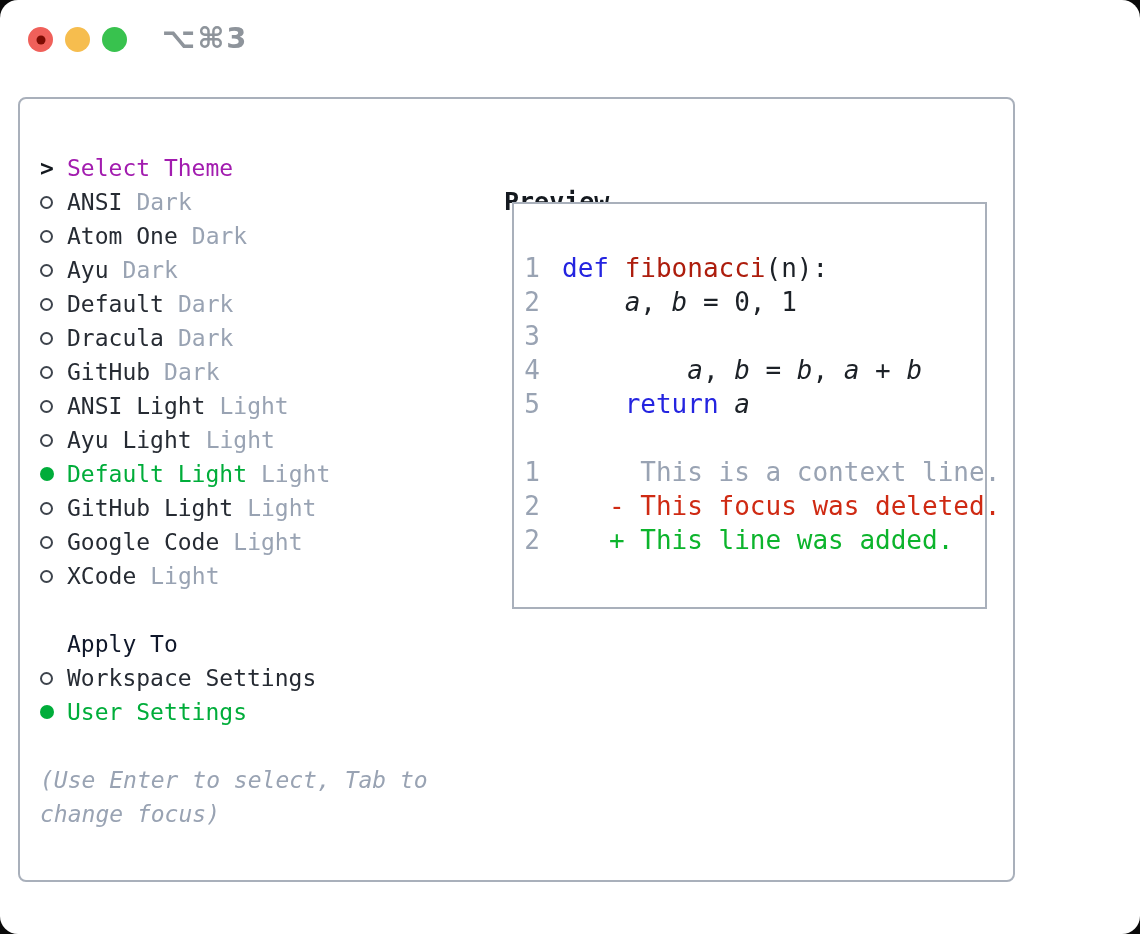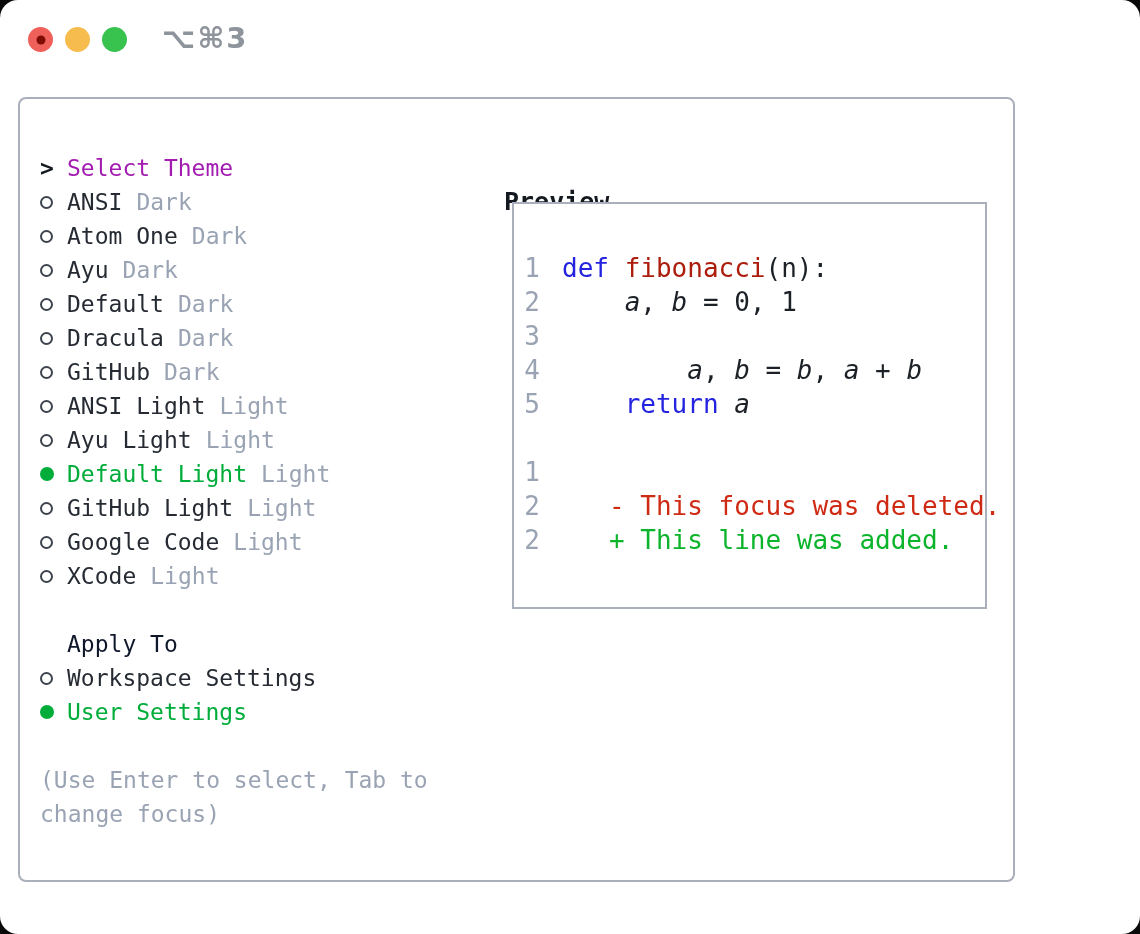--- a/index.html
+++ b/index.html
@@ -24,21 +24,21 @@
   .row{height:34px;display:flex;align-items:center;font-size:23px;color:var(--text_dark);}
   .marker{width:27px;flex:0 0 27px;display:flex;align-items:center;}
   .caret{font-weight:bold;color:#14191f;}
   .circle{width:13px;height:13px;border-radius:50%;border:2.5px solid #3e444d;box-sizing:border-box;}
   .circle.filled{border:none;background:var(--accent_green);width:14px;height:14px;}
   .row .name{white-space:pre;}
   .row.selected .name{color:var(--accent_green);}
   .row .variant{white-space:pre;color:var(--muted_gray);margin-left:14px;}
   .row.header .name{font-weight:normal;color:#a21caf;}
   .row.subheader .name{color:#0f172a;}
-  .row.hint{color:var(--muted_gray);}
+  .row.hint{color:var(--muted_gray);font-style:italic;}
   .spacer{height:34px;}
 
   
   .preview-title{position:absolute;left:484px;top:52px;height:34px;display:flex;align-items:center;
                  font-size:25px;font-weight:bold;color:#14191f;margin-top:33px;}
   .preview-box{position:absolute;left:492px;top:103px;width:471px;height:403px;
                border:2px solid var(--border_gray);background:#fff;}
   .code{position:absolute;left:0;top:47px;right:0;}
   .cline{height:34px;display:flex;align-items:center;padding-left:4px;font-size:26px;color:#1c2127;}
   .lnum{width:22px;flex:0 0 22px;text-align:right;color:var(--muted_gray);}
@@ -205,20 +205,21 @@
               <span class="lnum">4</span>
               <span class="lcontent"><span>        </span><span class="tk-var">a</span><span>, </span><span class="tk-var">b</span><span> = </span><span class="tk-var">b</span><span>, </span><span class="tk-var">a</span><span> + </span><span class="tk-var">b</span></span>
             </div>
             <div class="cline">
               <span class="lnum">5</span>
               <span class="lcontent"><span>    </span><span class="tk-kw">return</span><span> </span><span class="tk-var">a</span></span>
             </div>
             <div class="spacer"></div>
             <div class="cline">
               <span class="lnum">1</span>
+              <span class="lcontent"><span class="dcontext">     This is a context line.</span></span>
             </div>
             <div class="cline">
               <span class="lnum">2</span>
               <span class="lcontent"><span class="ddeleted">   - This focus was deleted.</span></span>
             </div>
             <div class="cline">
               <span class="lnum">2</span>
               <span class="lcontent"><span class="dadded">   + This line was added.</span></span>
             </div>
           </div>

